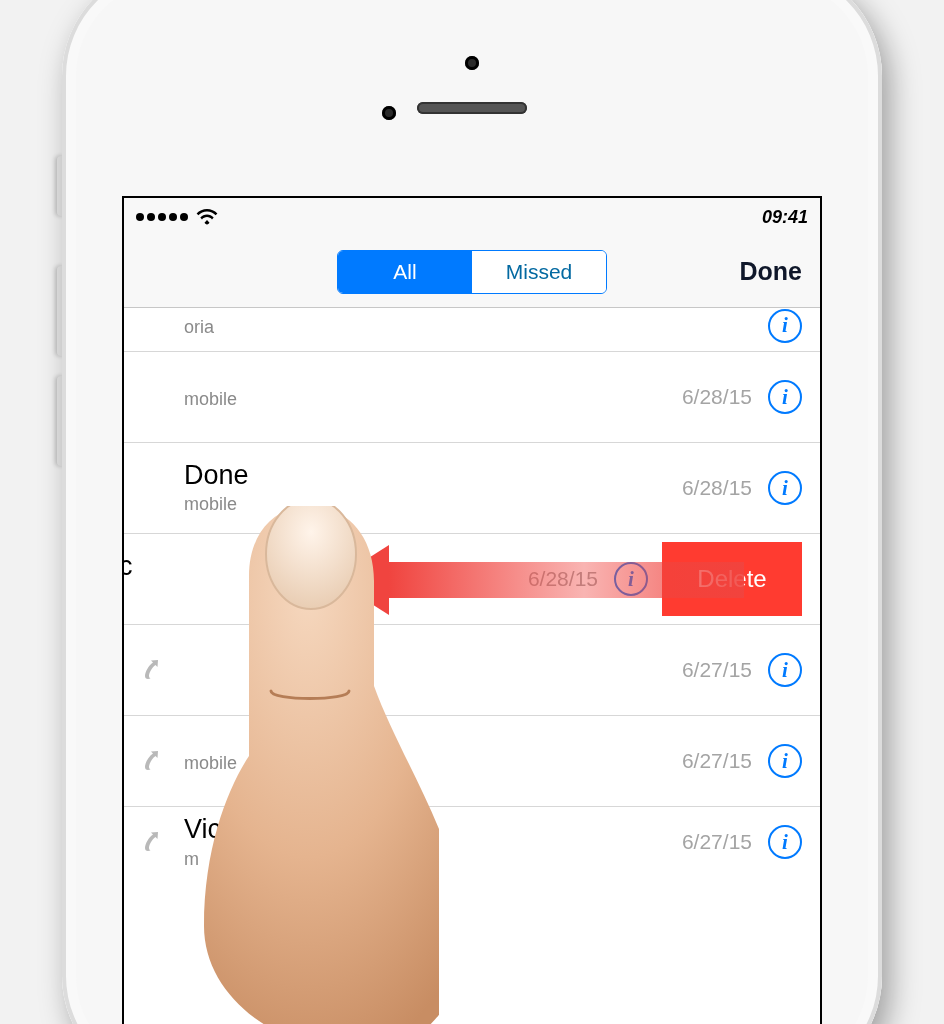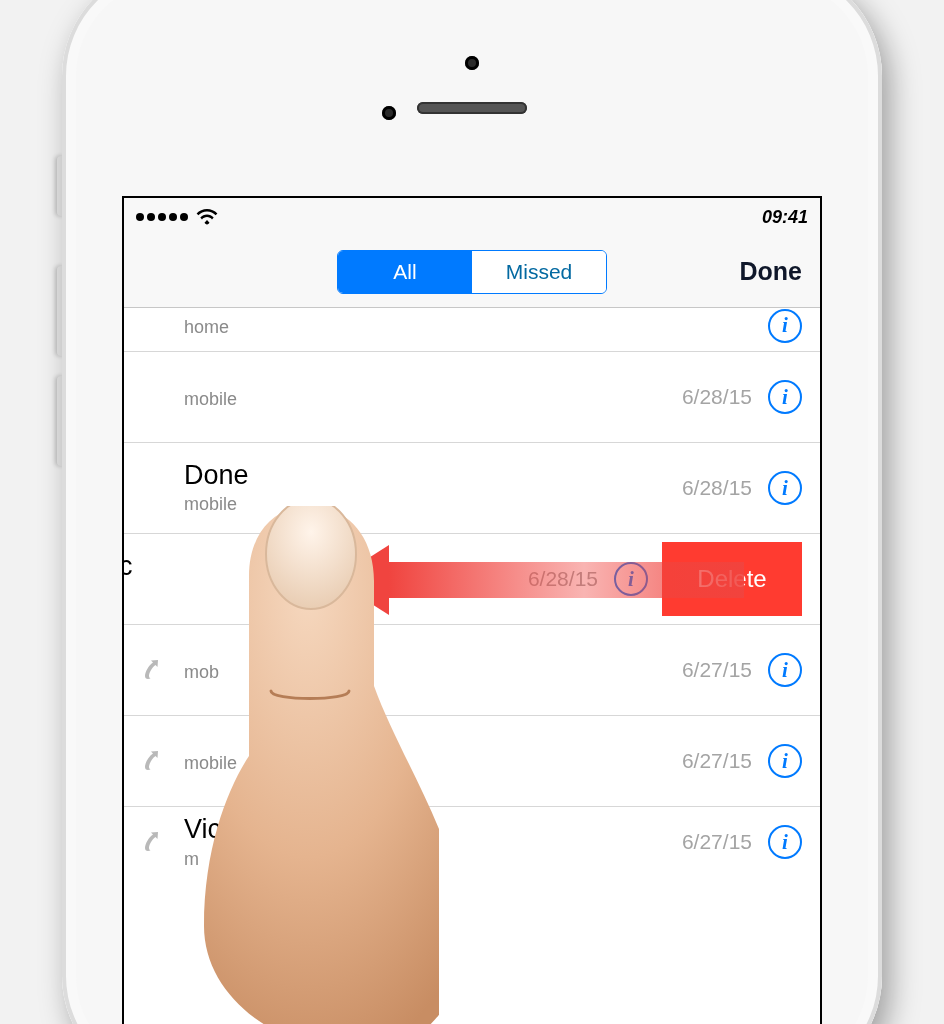--- a/index.html
+++ b/index.html
@@ -267,21 +267,21 @@
         </div>
         <div class="done-btn">Done</div>
       </div>
 
       <div class="list">
 
         <div class="row partial">
           <div class="indent"></div>
           <div class="text-col">
 
-            <div class="sub">home</div>
+            <div class="sub">oria</div>
           </div>
           <div class="date"></div>
           <div class="info-btn">
               <span>i</span>
             </div>
         </div>
 
         <div class="row">
           <div class="indent"></div>
           <div class="text-col">
@@ -320,21 +320,20 @@
 
         <div class="row">
           <div class="indent">
             <span class="outgoing-icon">
               <svg width="24" height="24" viewBox="0 0 24 24">
                   <path d="M6 21c-2 0-3-1-3-3 0-4 3.5-10.5 8-13.5L9 2.5 16 2l-.5 7-2-2C10 9.5 7 15 7 18c0 1 .5 2 1.5 2.5L6 21z" fill="#b9b9b9"></path>
                 </svg>
             </span>
           </div>
           <div class="text-col">
-            <div class="sub">mob</div>
           </div>
           <div class="date">6/27/15</div>
           <div class="info-btn">
               <span>i</span>
             </div>
         </div>
 
         <div class="row">
           <div class="indent">
             <span class="outgoing-icon">

